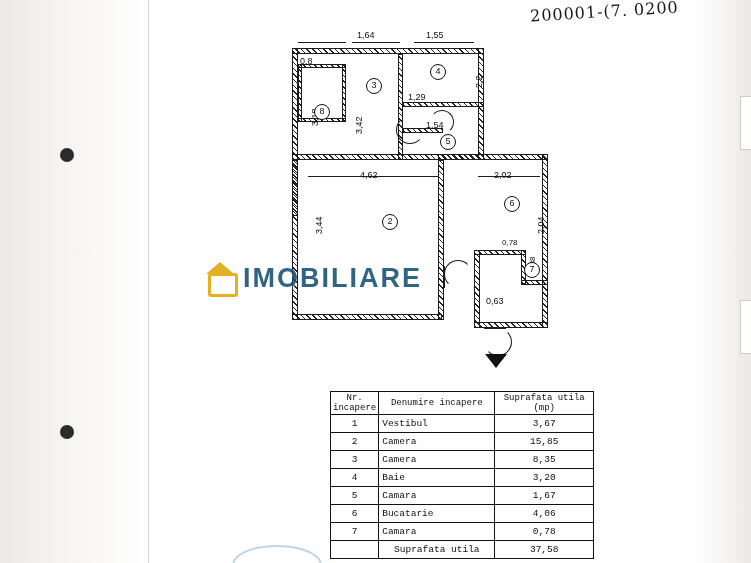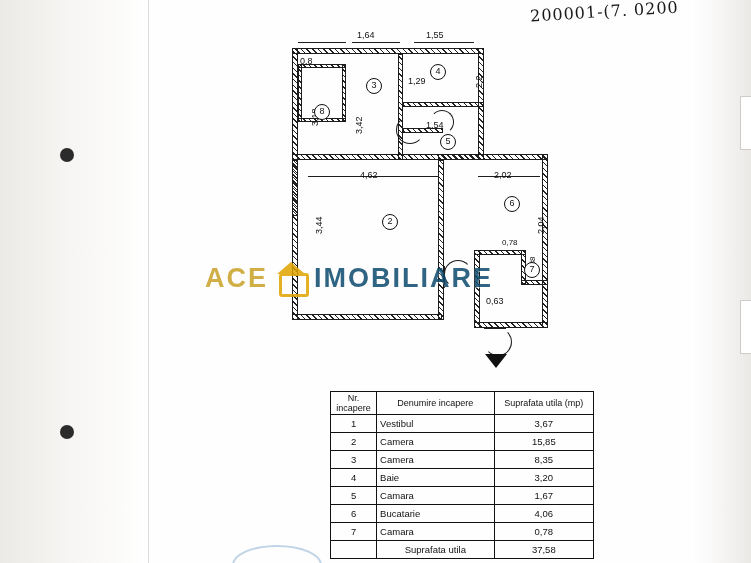--- a/index.html
+++ b/index.html
@@ -111,21 +111,21 @@
   .tbl{
     position:absolute;left:330px;top:391px;width:264px;
     border-collapse:collapse;
     font-family:"Liberation Sans",sans-serif;font-size:9.5px;color:#111;
   }
   .tbl caption{
     caption-side:top;text-align:center;font-size:10px;letter-spacing:.4px;
     padding-bottom:2px;color:#111;
   }
   .tbl td,.tbl th{
-    border:1px solid #111;padding:1px 3px;height:15px;font-weight:normal;
+    border:1px solid #111;padding:1px 3px;height:15px;font-weight:normal;font-family:Liberation Mono, monospace;
   }
   .c-nr{width:40px;text-align:center;}
   .c-den{width:120px;text-align:left;padding-left:8px;}
   .c-sup{width:100px;text-align:center;}
   .hdr td{text-align:center;font-size:9px;line-height:10px;padding:1px 2px;}
   .total td{text-align:center;}
   .total .c-den{text-align:center;}
 </style>
 </head>
 <body>
@@ -189,42 +189,41 @@
     <div class="dimline" style="left:30px;top:148px;width:130px;"></div>
     <div class="dimline" style="left:200px;top:148px;width:62px;"></div>
 
     <div class="dimtxt" style="left:22px;top:2px;margin-top:26px;">0,8</div>
     <div class="dimtxt" style="left:79px;top:2px;">1,64</div>
     <div class="dimtxt" style="left:148px;top:2px;">1,55</div>
 
     <div class="dimtxt vert" style="left:32px;top:98px;">3,18</div>
     <div class="dimtxt vert" style="left:76px;top:106px;">3,42</div>
     <div class="dimtxt vert" style="left:196px;top:60px;">2,2</div>
-    <div class="dimtxt" style="left:130px;top:48px;">1,29</div>
+    <div class="dimtxt" style="left:130px;top:64px;">1,29</div>
     <div class="dimtxt" style="left:148px;top:92px;">1,54</div>
 
     <div class="dimtxt" style="left:82px;top:142px;">4,62</div>
     <div class="dimtxt" style="left:216px;top:142px;">2,02</div>
     <div class="dimtxt vert" style="left:36px;top:206px;">3,44</div>
     <div class="dimtxt vert" style="left:258px;top:206px;">2,04</div>
     <div class="dimtxt" style="left:224px;top:210px;font-size:8px;">0,78</div>
     <div class="dimtxt vert" style="left:250px;top:244px;font-size:8px;">0,88</div>
     <div class="dimtxt" style="left:208px;top:268px;">0,63</div>
 
     <div class="roomnum" style="left:36px;top:76px;">8</div>
     <div class="roomnum" style="left:88px;top:50px;">3</div>
     <div class="roomnum" style="left:152px;top:36px;">4</div>
     <div class="roomnum" style="left:162px;top:106px;">5</div>
     <div class="roomnum" style="left:104px;top:186px;">2</div>
     <div class="roomnum" style="left:226px;top:168px;">6</div>
     <div class="roomnum" style="left:246px;top:234px;">7</div>
   </div>
 
   <div class="watermark">
-    <span class="wm-text">ACE</span>
     <span class="wm-house"></span>
     <span class="wm-text second">IMOBILIARE</span>
   </div>
   <div class="wm-stamp"></div>
 
   <table class="tbl">
     <tbody>
       <tr class="hdr">
         <td class="c-nr">Nr. incapere</td>
         <td class="c-den" style="text-align:center;">Denumire incapere</td>

